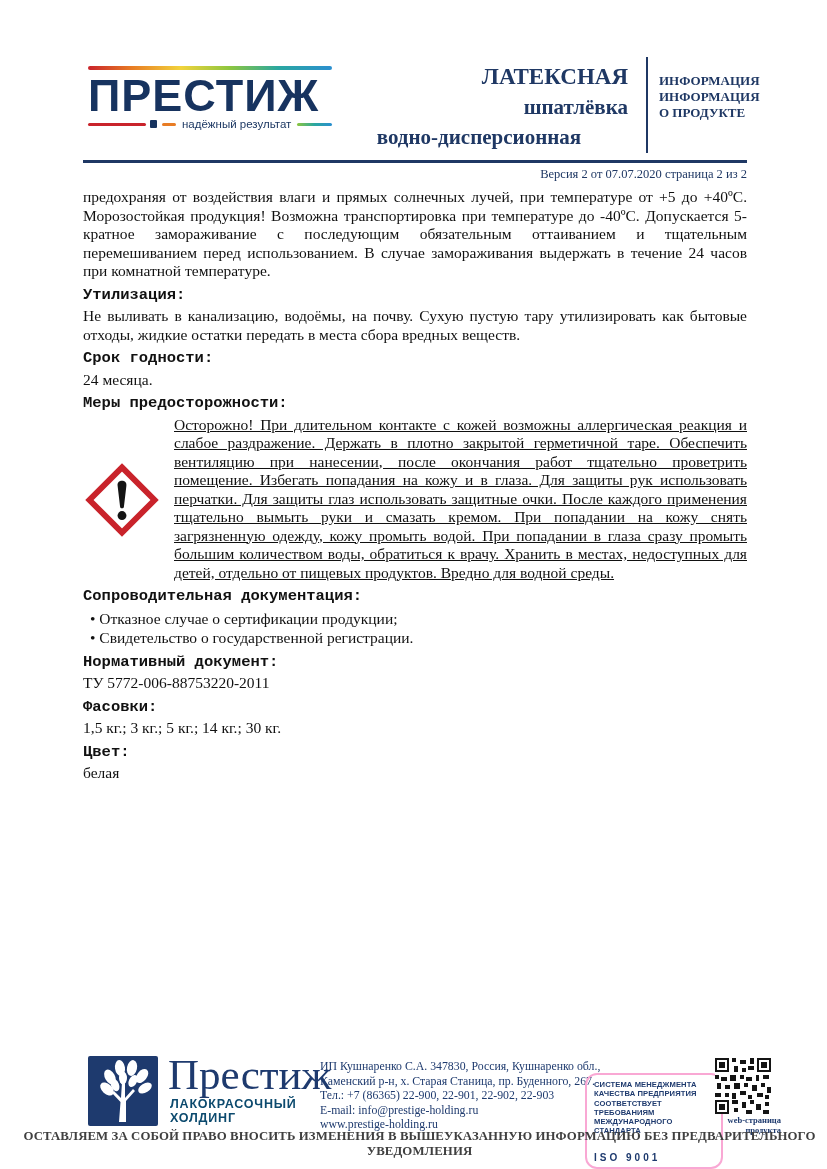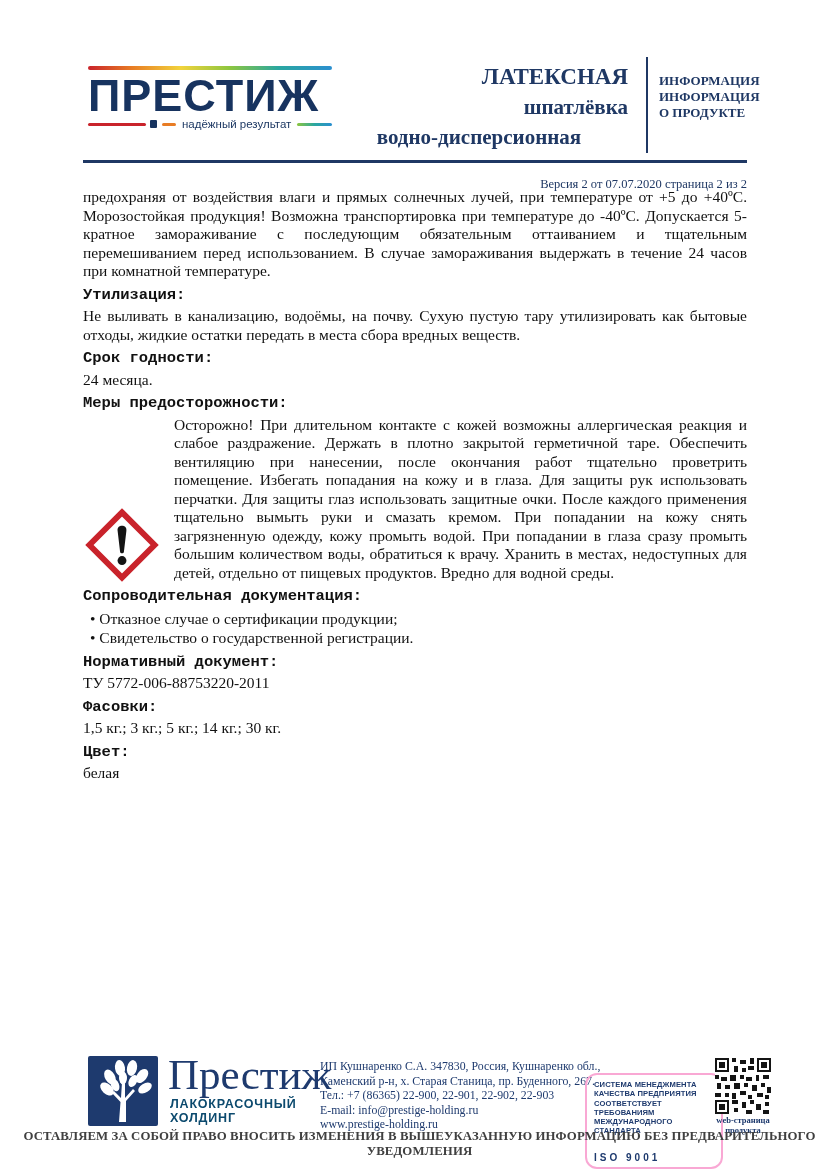--- a/index.html
+++ b/index.html
@@ -23,45 +23,45 @@
   
   .product-title{position:absolute;left:330px;top:62px;width:298px;text-align:right;color:#1f3864;font-weight:bold;}
   .pt-1{font-size:23px;line-height:30px;}
   .pt-2{font-size:21px;line-height:30px;}
   .pt-3{font-size:21px;line-height:30px;text-align:center;}
   .header-vline{position:absolute;left:646px;top:57px;width:2px;height:96px;background:#1f3864;}
   .doc-type{position:absolute;left:659px;top:73px;width:120px;color:#1f3864;font-weight:bold;
     font-size:13px;line-height:16px;}
 
   .header-rule{position:absolute;left:83px;top:160px;width:664px;height:3px;background:#1f3864;}
-  .version-line{position:absolute;right:80px;top:167px;color:#1f3864;font-size:12.5px;margin-top:10px;}
+  .version-line{position:absolute;right:80px;top:167px;color:#1f3864;font-size:12.5px;}
 
   
   .body-col{position:absolute;left:83px;top:188px;width:664px;font-size:15.5px;line-height:18.5px;}
   .para{text-align:justify;margin:0;}
   .h-sec{font-weight:bold;margin:5px 0 3px 0;font-family:Liberation Mono, monospace;}
-  .warn-block{display:flex;align-items:flex-end;margin-top:2px;}
+  .warn-block{display:flex;align-items:center;margin-top:2px;text-decoration:underline;}
   .warn-icon{flex:none;width:74px;height:74px;margin:2px 15px 0 2px;}
   .bullets{padding-left:7px;}
   .bullet-line{margin:0;line-height:19.5px;}
 
   
   .footer{position:absolute;left:88px;top:1053px;width:684px;height:76px;color:#1f3864;}
   .f-logo-square{position:absolute;left:0;top:3px;width:70px;height:70px;background:#1e3a6e;border-radius:2px;}
   .f-brand{position:absolute;left:80px;top:0px;font-size:43px;line-height:44px;color:#1e3a6e;}
   .f-brand-sub{position:absolute;left:82px;top:44px;font-family:"Liberation Sans","DejaVu Sans",sans-serif;
     font-weight:bold;font-size:12.5px;line-height:14px;letter-spacing:0.8px;color:#0c4a6e;}
   .f-contact{position:absolute;left:232px;top:6px;font-size:11.8px;line-height:14.6px;color:#1e3a6e;}
   .iso-badge{position:absolute;left:497px;top:20px;width:120px;padding:5px 7px 4px 7px;
     border:2px solid #f9a8d4;border-radius:12px;
     font-family:"Liberation Sans","DejaVu Sans",sans-serif;font-weight:bold;color:#1e3a6e;}
   .iso-lines{font-size:7.6px;line-height:9.3px;letter-spacing:0.1px;}
   .iso-std{font-size:10px;letter-spacing:3px;margin-top:16px;}
   .f-qr{position:absolute;left:627px;top:5px;width:56px;height:56px;}
-  .f-qr-caption{position:absolute;left:617px;top:63px;width:76px;text-align:center;
+  .f-qr-caption{position:absolute;left:617px;top:63px;width:76px;text-align:right;
     font-weight:bold;font-size:8.5px;line-height:9.5px;color:#1e3a6e;}
   .disclaimer{position:absolute;left:0;top:1129px;width:821px;text-align:center;
     font-weight:bold;font-size:12.8px;color:#404040;letter-spacing:0.1px;margin-left:9px;}
 </style>
 </head>
 <body>
 
 <div class="page">
 
   <div class="logo">

